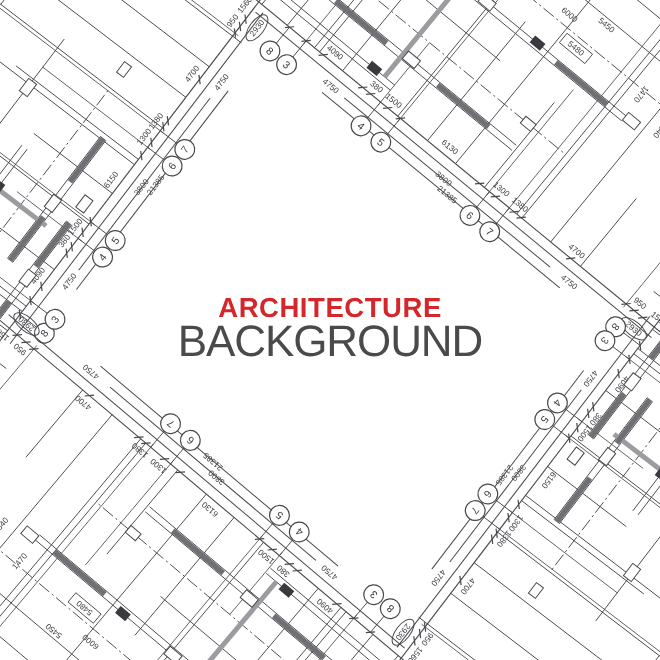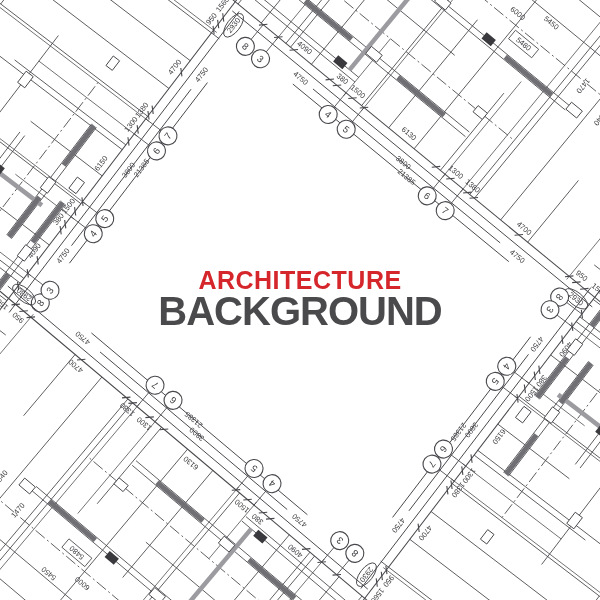--- a/index.html
+++ b/index.html
@@ -1,21 +1,21 @@
 <!DOCTYPE html>
 <html><head>
 <meta charset="utf-8">
 <style>
   html,body{margin:0;padding:0;background:#fff;}
   #stage{position:relative;width:600px;height:600px;overflow:hidden;background:#ffffff;
          font-family:"Liberation Sans",sans-serif;}
   #bp{position:absolute;left:0;top:0;}
   #titleblock{position:absolute;left:0;right:0;top:267px;text-align:center;pointer-events:none;}
   #title-arch{font-size:25px;font-weight:bold;letter-spacing:0.5px;line-height:1.05;}
-  #title-back{font-size:40px;font-weight:bold;letter-spacing:-1px;line-height:0.85;margin-top:1px;}
+  #title-back{font-size:40px;font-weight:normal;letter-spacing:-1px;line-height:0.85;margin-top:1px;}
   text{font-family:"Liberation Sans",sans-serif;}
 </style>
 </head>
 <body>
 
 <div id="stage">
   <svg id="bp" width="600" height="600" viewBox="0 0 600 600">
       <g transform="translate(2,307) rotate(-52.62)">
         <line x1="-8" y1="0" x2="386.8152584044101" y2="0" stroke="#47474c" stroke-width="1" fill="none"></line>
         <line x1="0" y1="9" x2="378.8152584044101" y2="9" stroke="#47474c" stroke-width="0.9" fill="none"></line>

